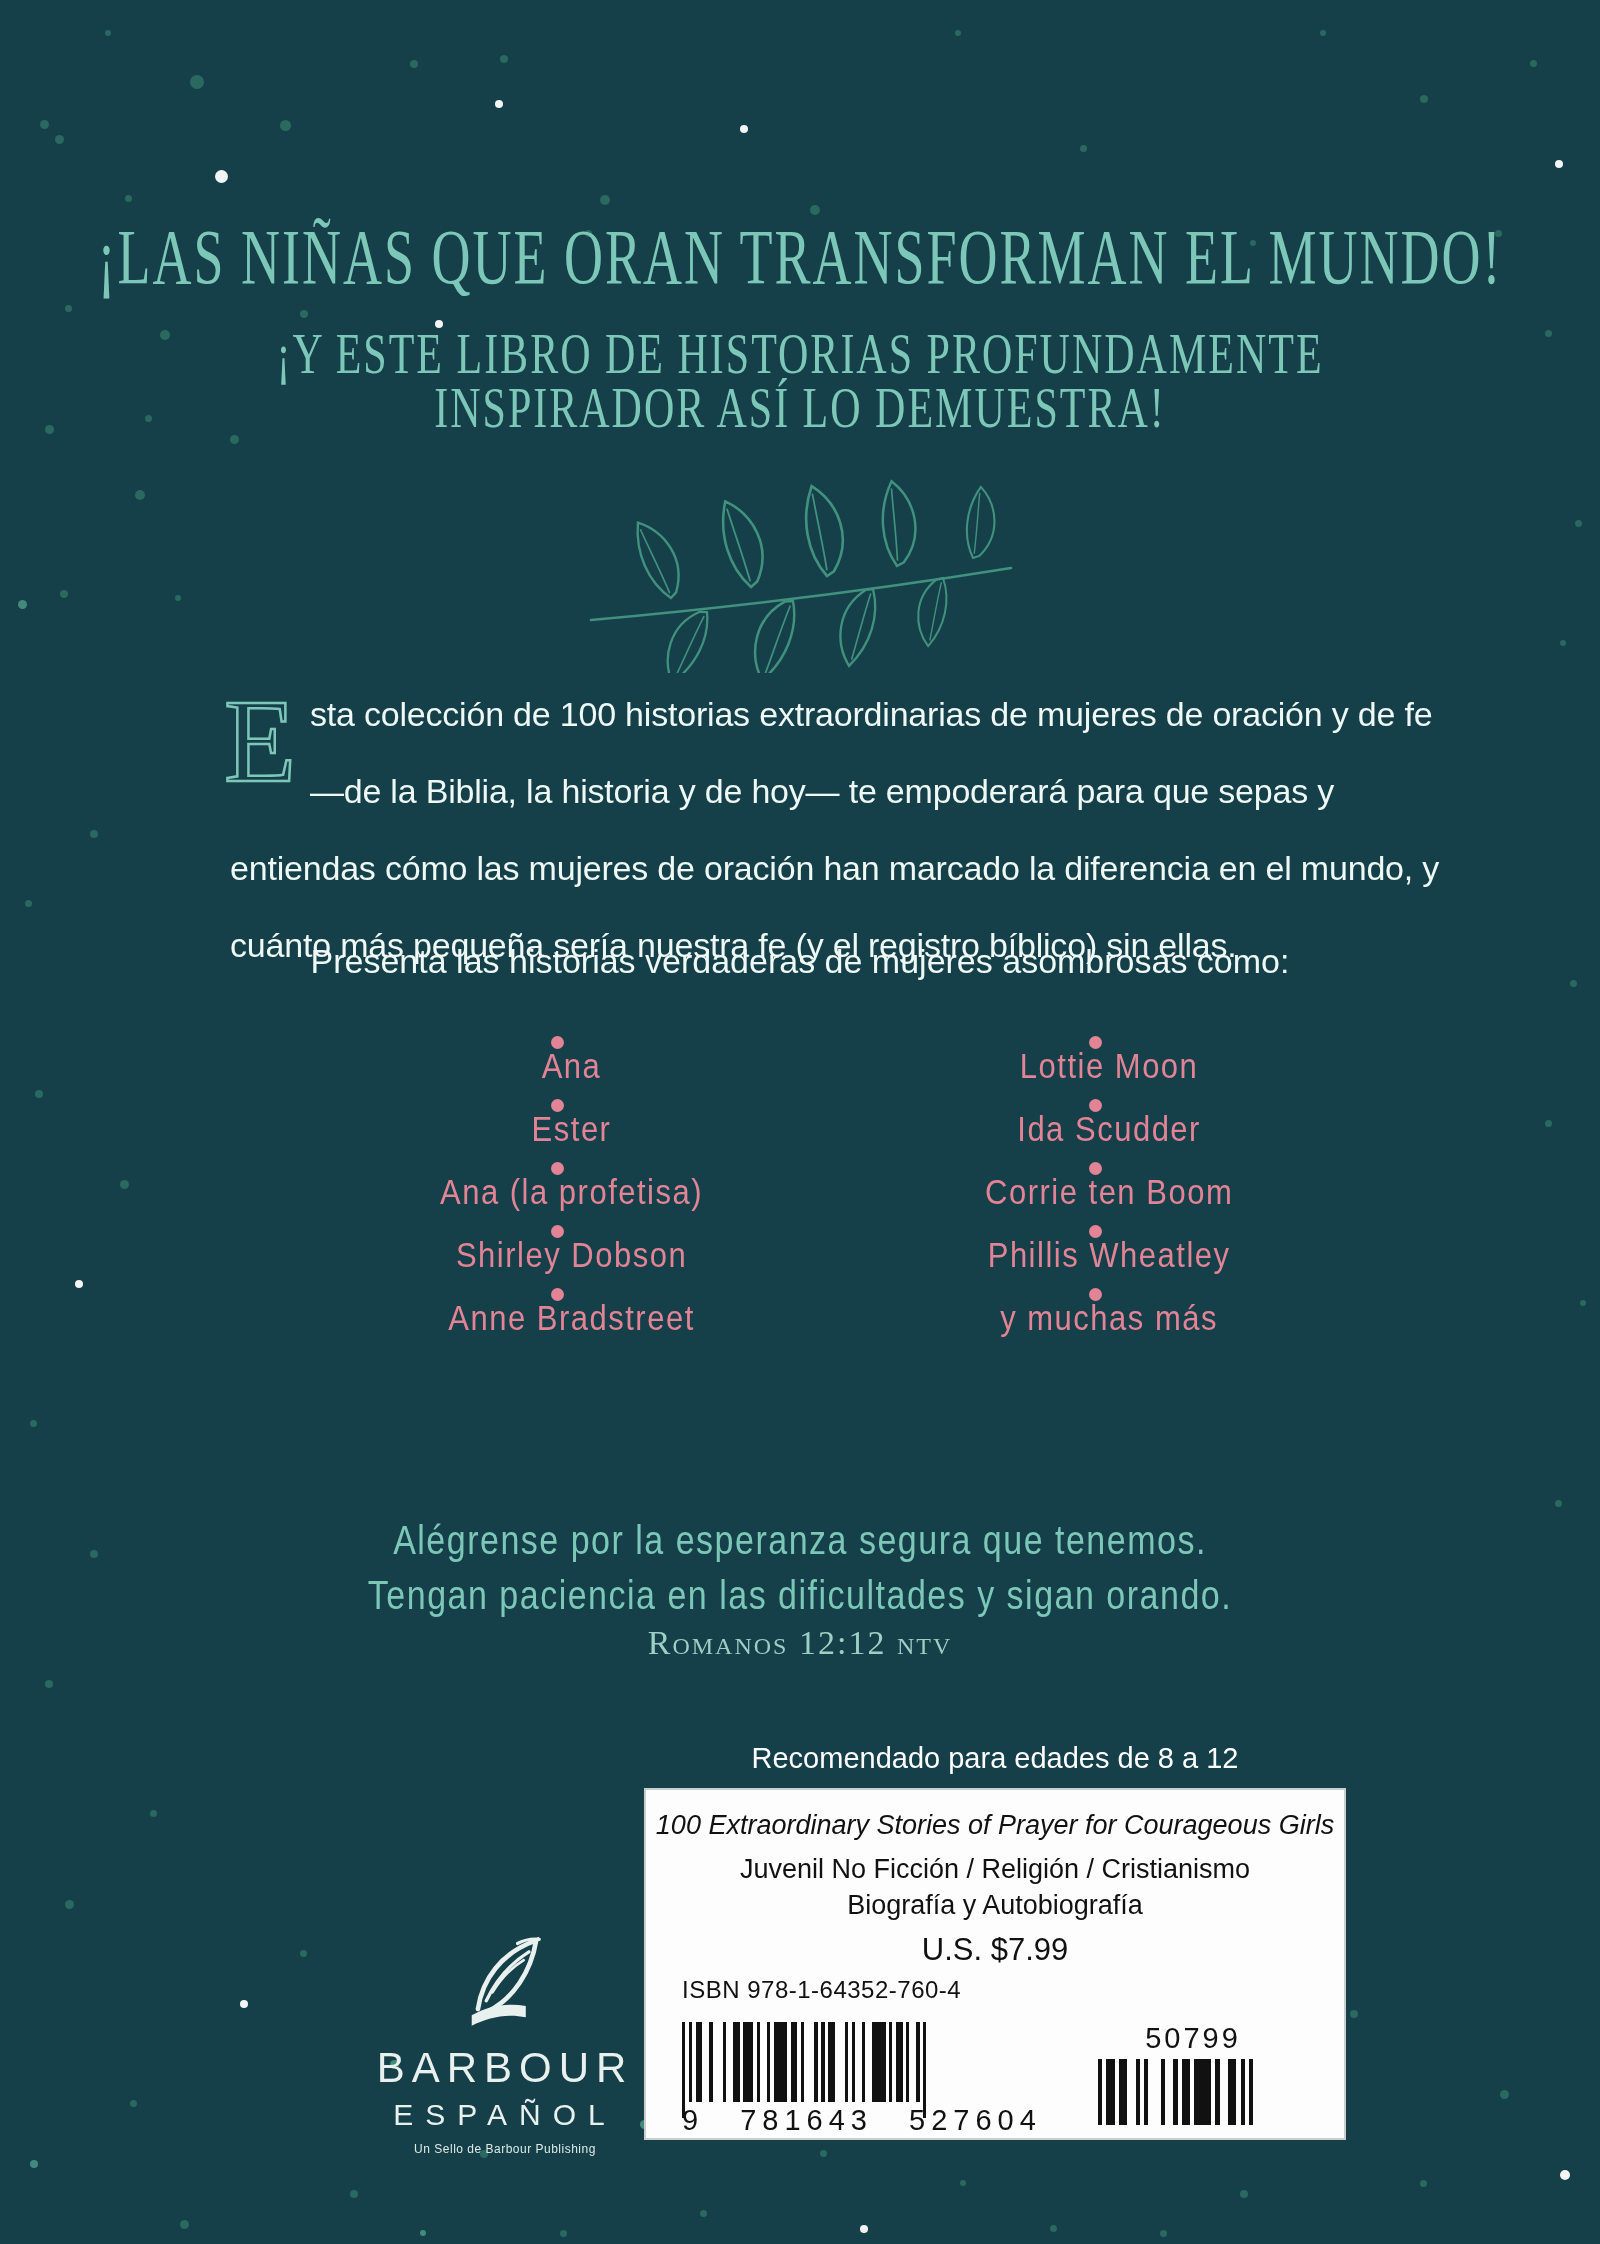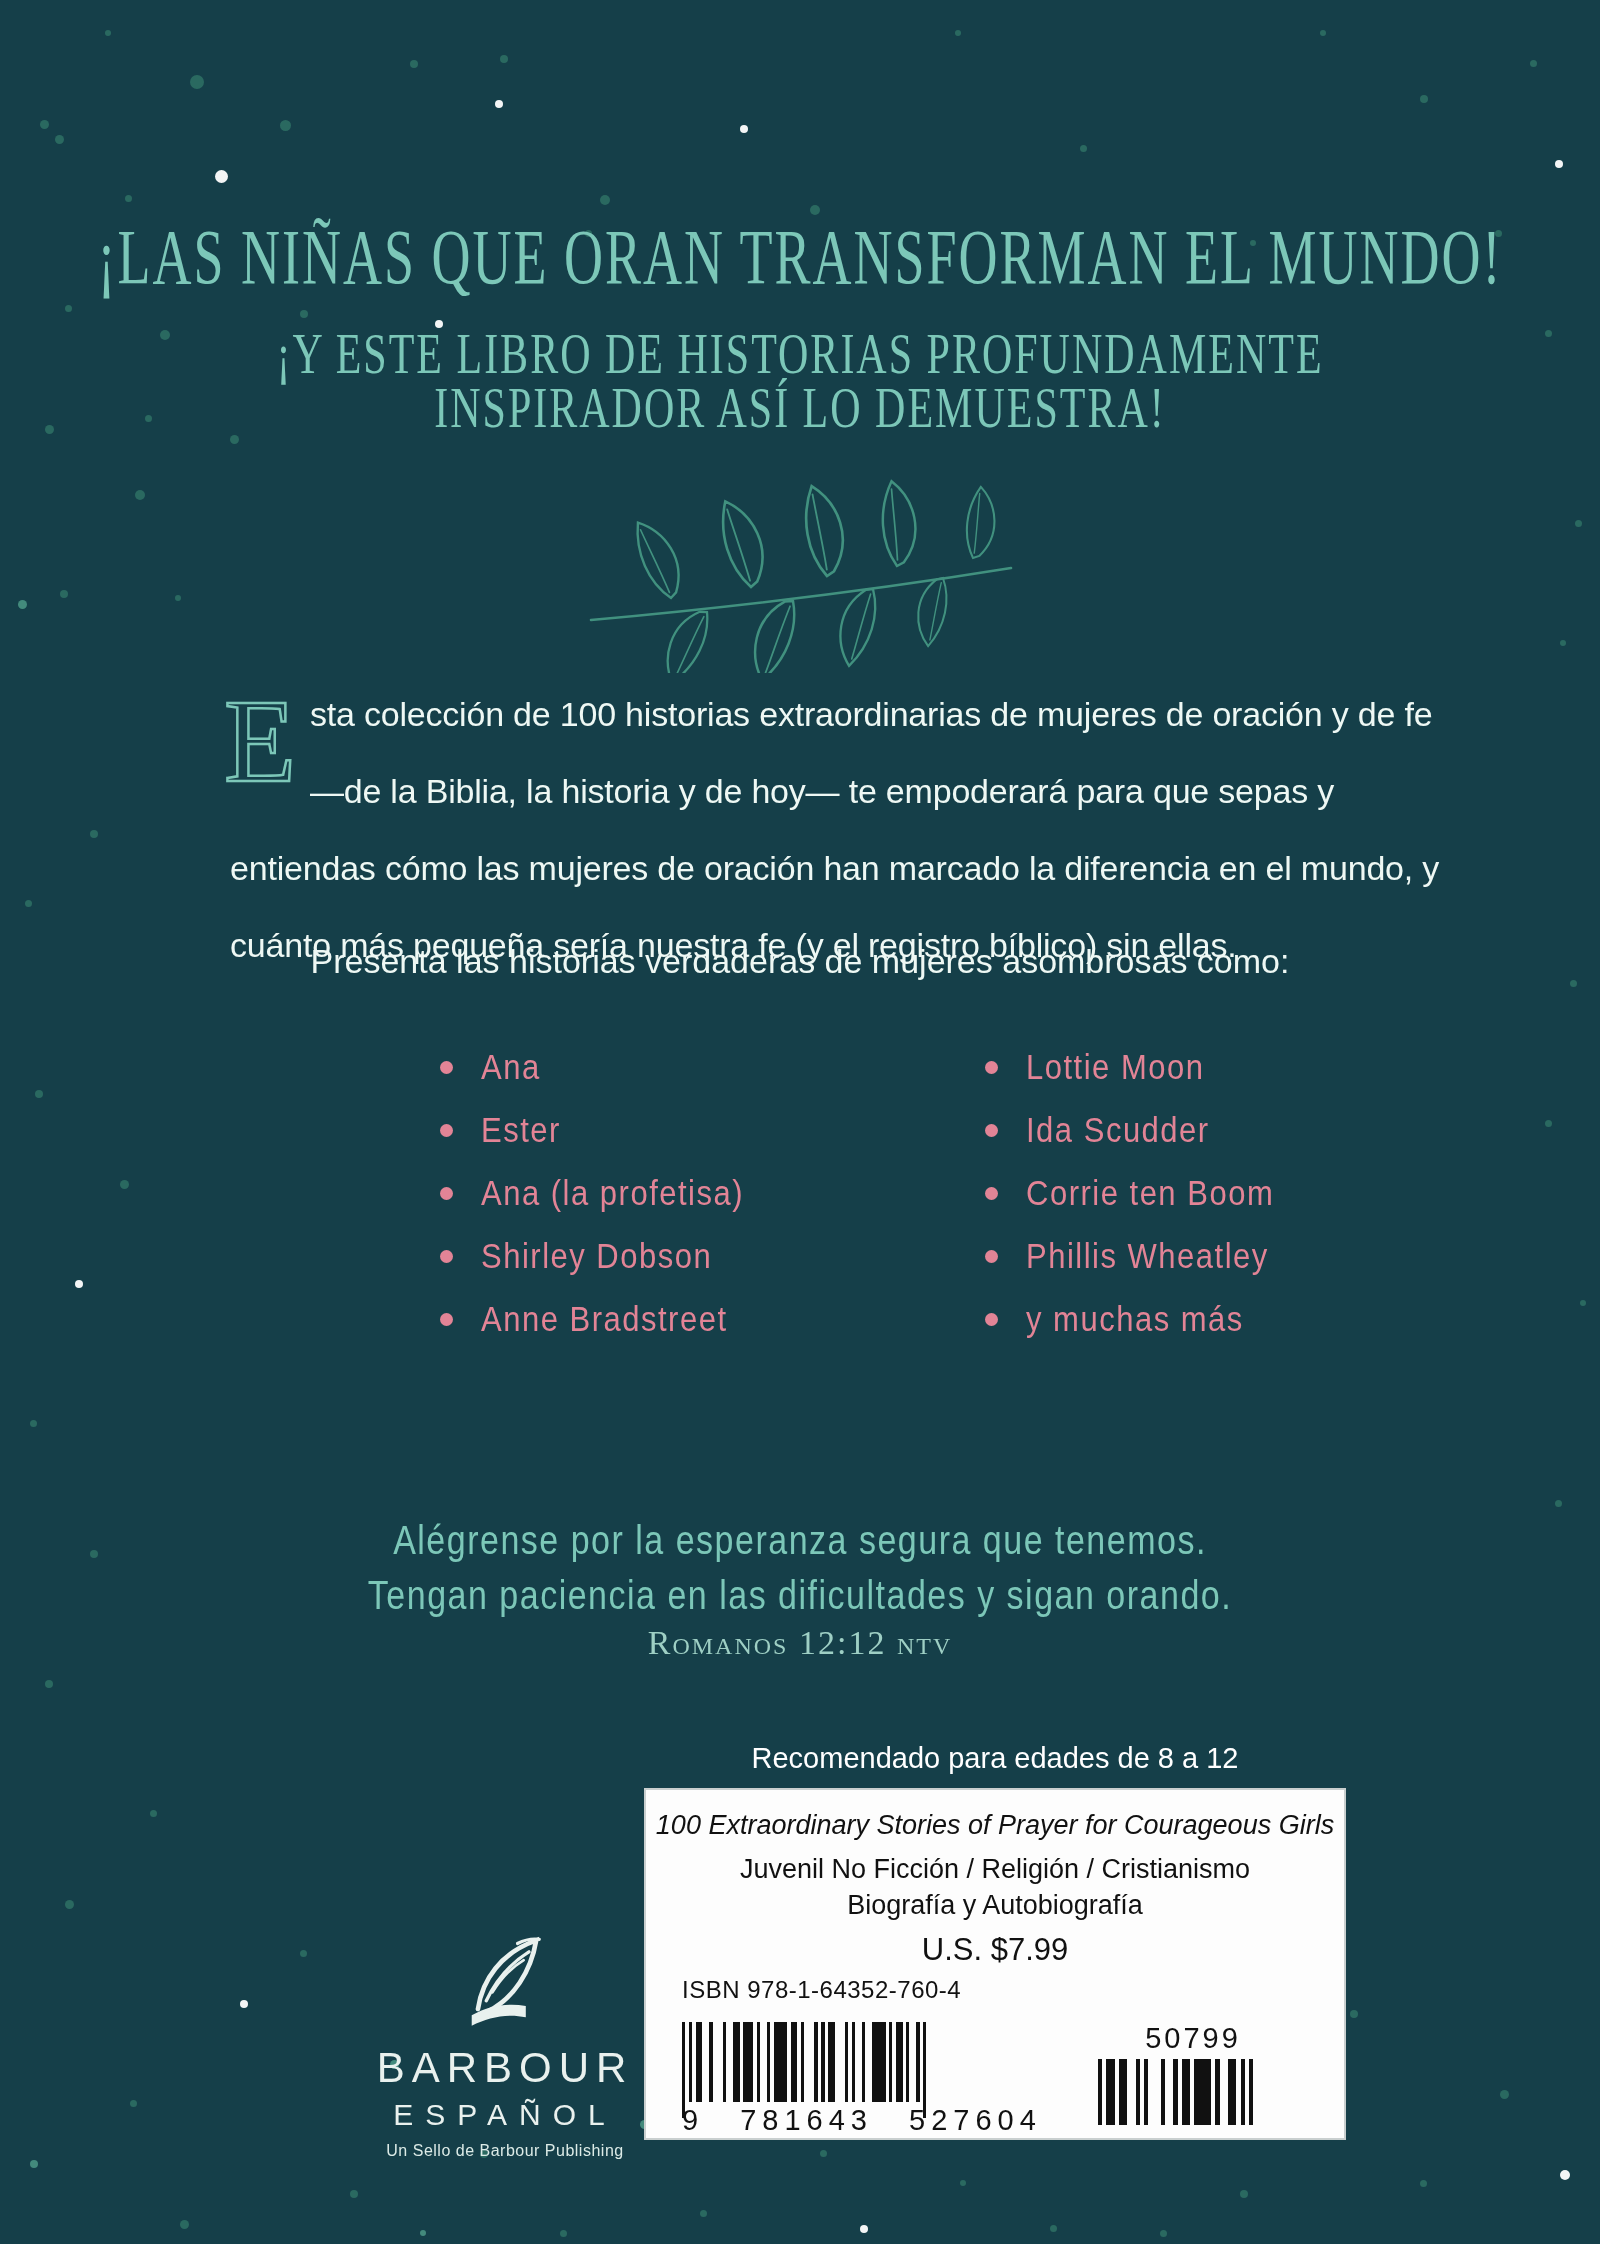--- a/index.html
+++ b/index.html
@@ -41,21 +41,21 @@
     .dropcap{-webkit-text-stroke:2.5px #7cc7b8;color:transparent;}
   }
   .leadin{top:942px;text-align:center;color:#eef8f4;font-size:34px;}
 
   
   .names{top:1036px;left:440px;width:900px;}
   .namecol{position:absolute;top:0;}
   .namecol.left{left:0;}
   .namecol.right{left:545px;}
   .namecol ul{list-style:none;margin:0;padding:0;}
-  .namecol li{display:flex;align-items:center;height:63px;}
+  .namecol li{display:flex;align-items:center;height:63px;flex-direction:column;}
   .bdot{width:13px;height:13px;border-radius:50%;background:#e28496;margin-right:28px;flex:none;}
   .nlabel{
     color:#e28496;font-size:31px;letter-spacing:1.5px;
     display:inline-block;transform:scaleY(1.12);transform-origin:left center;white-space:nowrap;
   }
 
   .outro{top:1366px;left:150px;width:1300px;text-align:center;color:#eef8f4;
     font-size:34px;line-height:75px;}
 
   
@@ -92,21 +92,21 @@
   }
   .supp{position:absolute;top:232px;left:452px;width:190px;}
   .supp .scode{text-align:center;font-size:29px;letter-spacing:3px;margin-bottom:4px;}
   .supp .bars{height:66px;}
   .supp .bars .b{height:66px;}
 
   
   .publisher{position:absolute;z-index:2;left:340px;top:1930px;width:330px;text-align:center;color:#e9f1ee;}
   .publisher .pname{font-size:42px;letter-spacing:7px;margin-top:6px;}
   .publisher .pimprint{font-size:30px;letter-spacing:12px;margin-top:6px;}
-  .publisher .ptag{font-size:16px;letter-spacing:0.5px;margin-top:10px;color:#dcebe7;}
+  .publisher .ptag{font-size:12px;letter-spacing:0.5px;margin-top:10px;color:#dcebe7;}
 </style>
 </head>
 <body>
 
 <div class="page">
 
   <div class="stars" id="stars">
       <div class="dot" style="left: 40px; top: 120px; width: 9px; height: 9px; background: rgb(47, 116, 102); opacity: 0.8;"></div>
       <div class="dot" style="left: 105px; top: 30px; width: 6px; height: 6px; background: rgb(47, 116, 102); opacity: 0.8;"></div>
       <div class="dot" style="left: 190px; top: 75px; width: 14px; height: 14px; background: rgb(47, 116, 102); opacity: 0.8;"></div>

